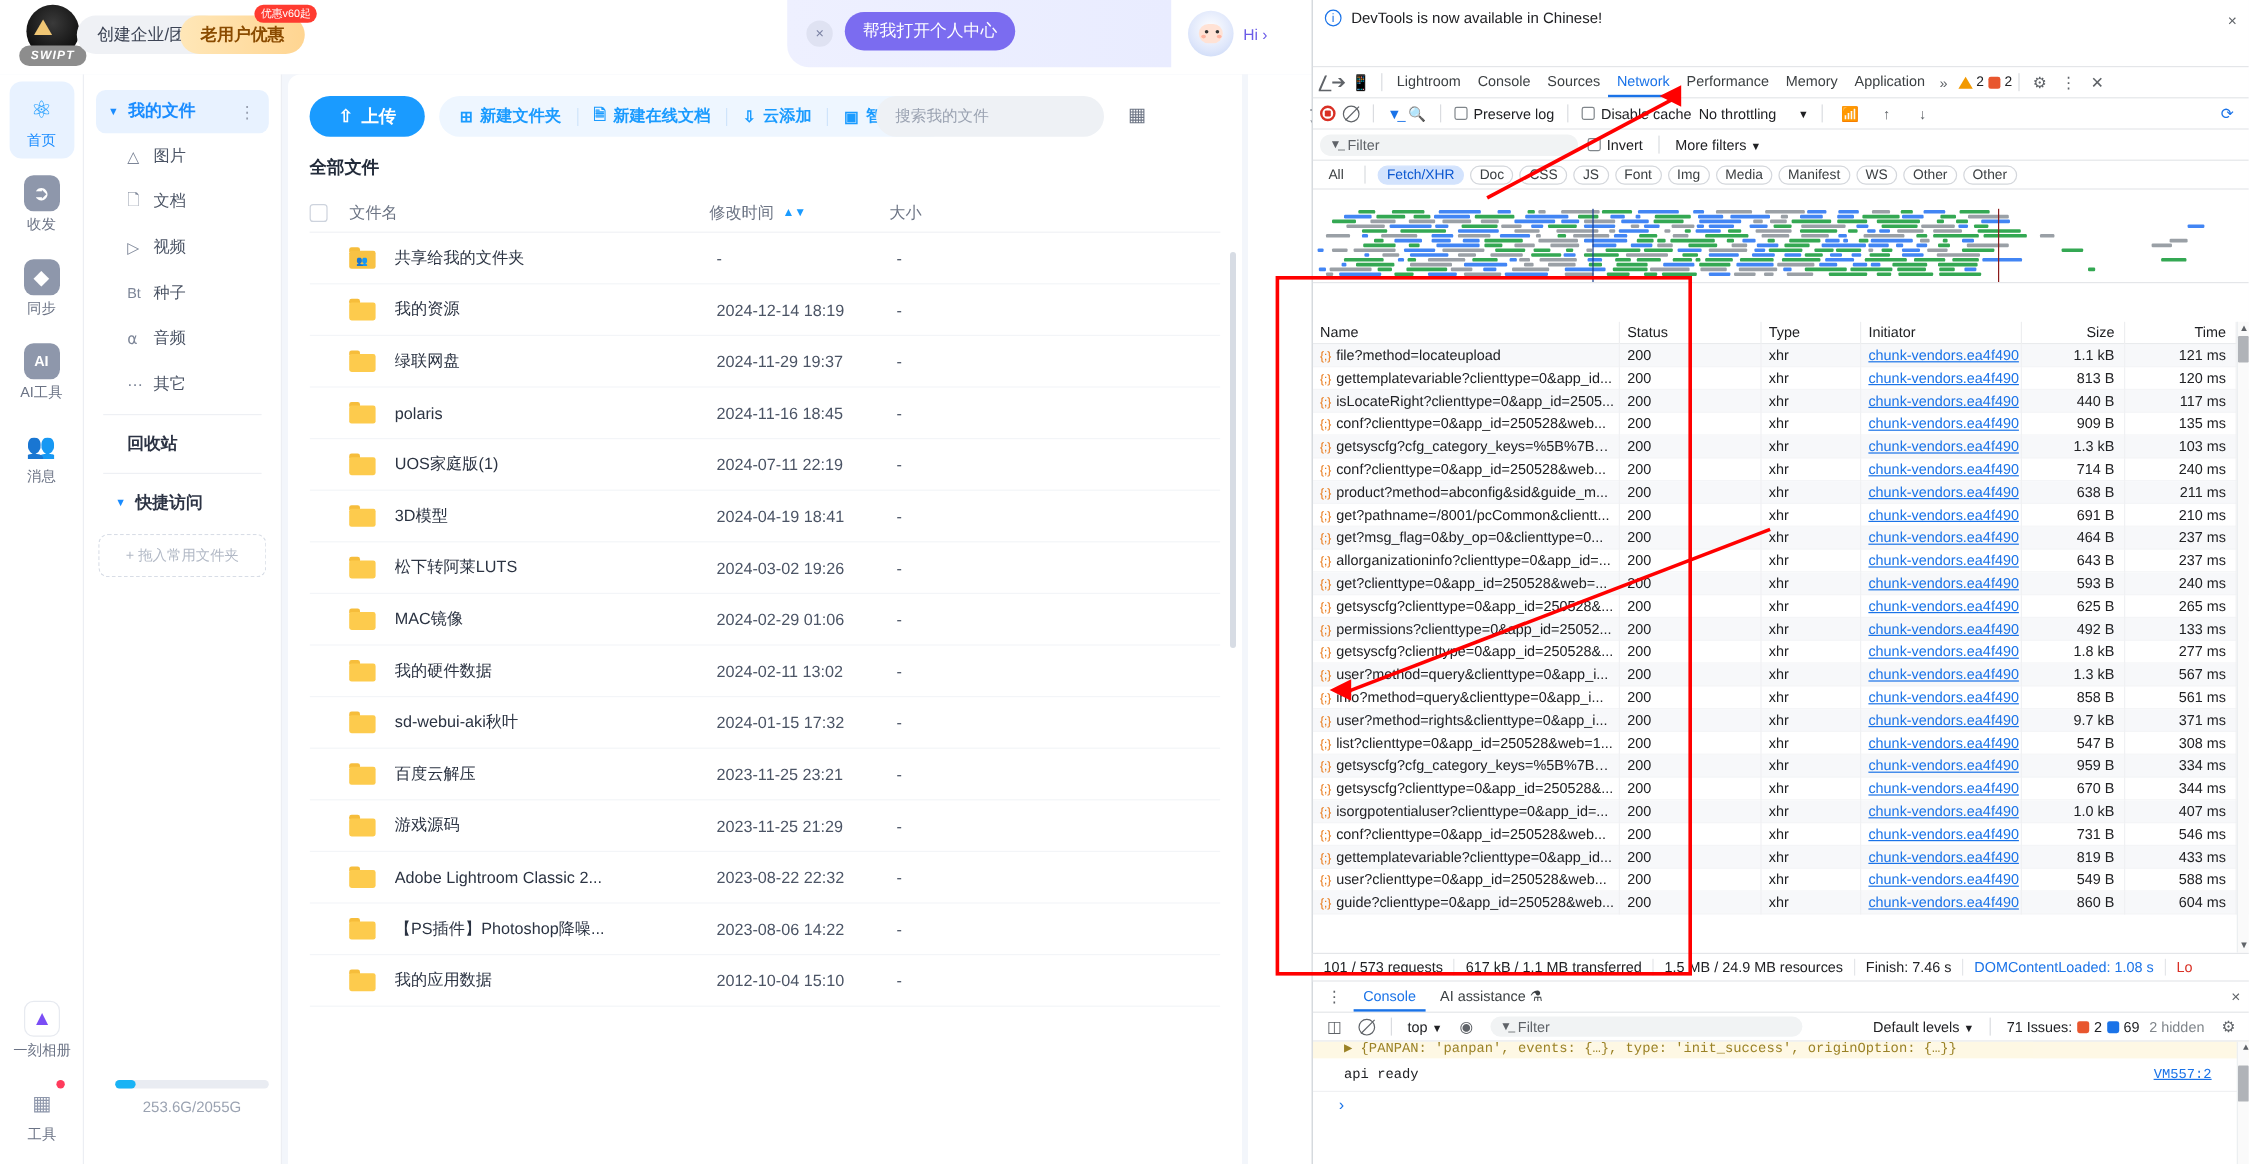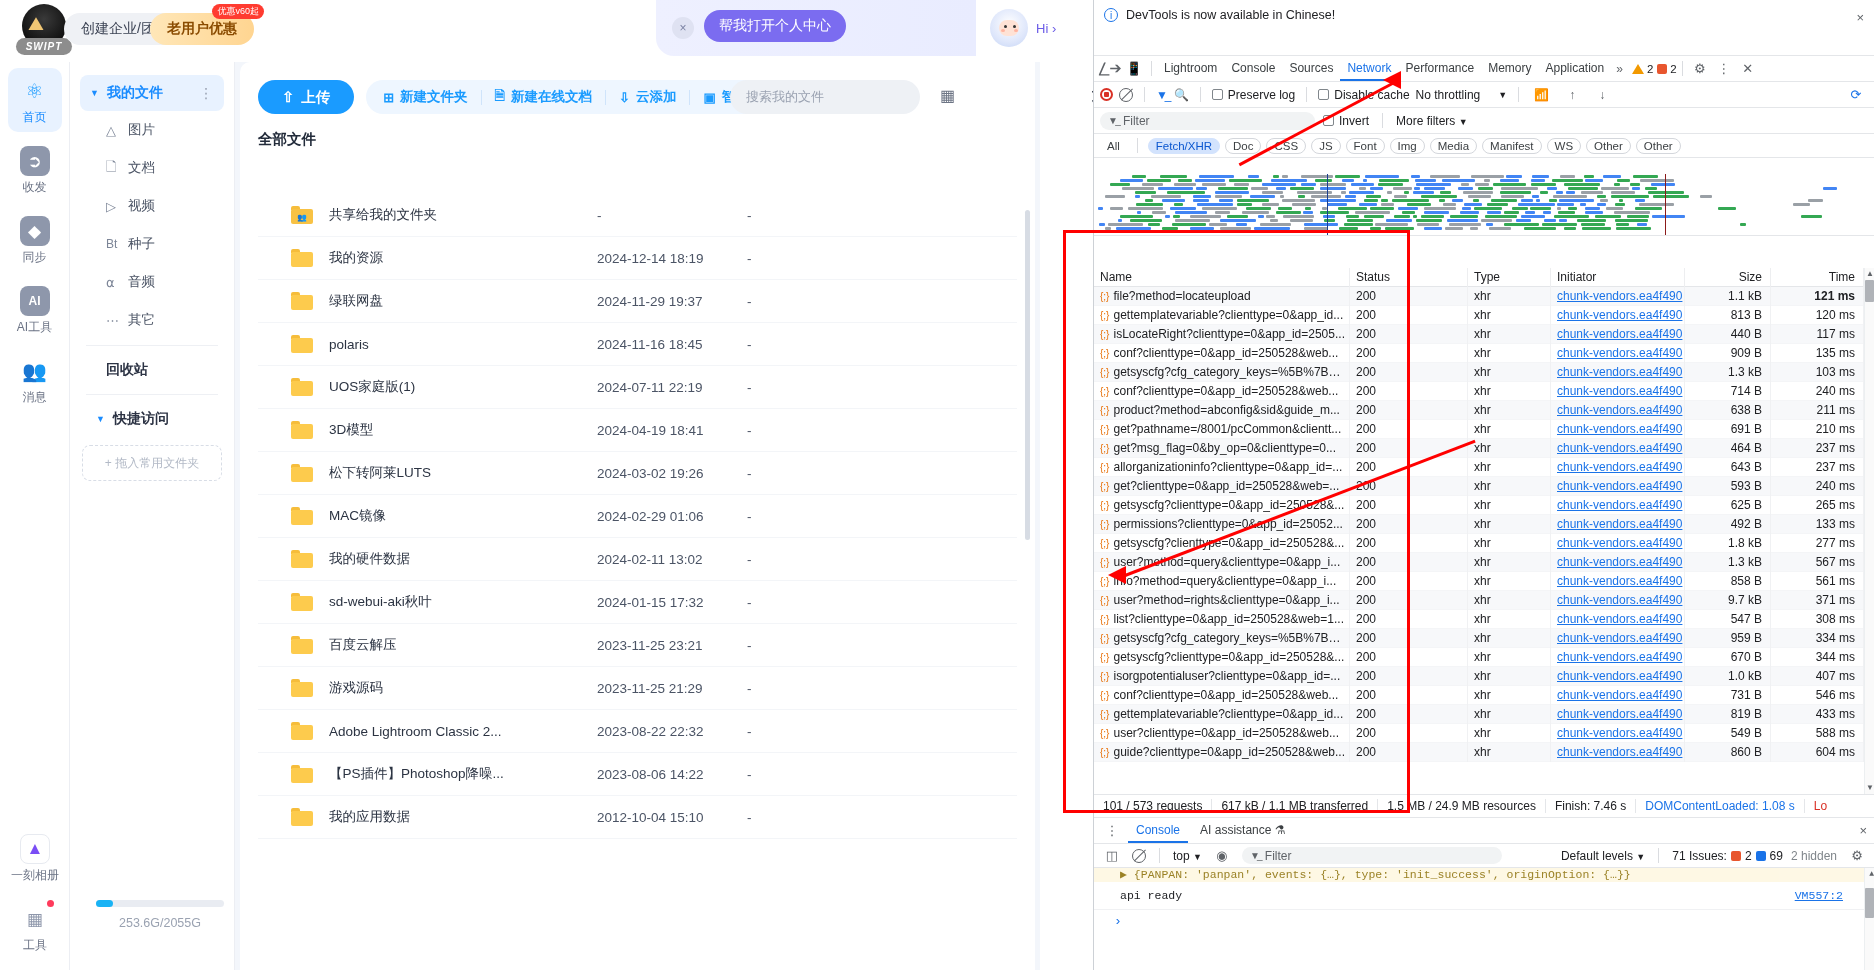--- a/index.html
+++ b/index.html
@@ -414,20 +414,29 @@
             <span>智能PPT</span>
           </div>
         </div>
       </div>
 
       <div class="searchbox">搜索我的文件</div>
       <div class="grid-ico">▦</div>
 
       <div class="allfiles">全部文件</div>
 
+      <div class="tbl-head">
+        <div class="chk"></div>
+        <div class="col-name">文件名</div>
+        <div class="col-time">
+          <span>修改时间</span>
+          <span class="sort-ic">▲▼</span>
+        </div>
+        <div class="col-size">大小</div>
+      </div>
 
       <div class="rows" id="file-rows">
           <div class="row">
             <div class="sp"></div>
             <div class="folder shared">
               <span class="ppl">👥</span>
             </div>
             <div class="rname">共享给我的文件夹</div>
             <div class="rtime">-</div>
             <div class="rsize">-</div>
@@ -938,21 +947,21 @@
       <div class="th" style="width:93px; text-align:right; padding-right:8px;">Time</div>
     </div>
     <div id="net-rows">
         <div class="tr-row">
           <div class="td" style="width:256px;"><span class="xhr-ic">{;}</span><span>file?method=locateupload</span></div>
           <div class="td" style="width:60px;">200</div>
           <div class="td" style="width:58px;"></div>
           <div class="td" style="width:83px;">xhr</div>
           <div class="td" style="width:134px;"><span class="init-link">chunk-vendors.ea4f490</span></div>
           <div class="td num" style="width:86px;">1.1 kB</div>
-          <div class="td num" style="width:93px;font-weight:bold;">121 ms</div>
+          <div class="td num" style="width:93px;">121 ms</div>
         </div>
         <div class="tr-row">
           <div class="td" style="width:256px;"><span class="xhr-ic">{;}</span><span>gettemplatevariable?clienttype=0&amp;app_id...</span></div>
           <div class="td" style="width:60px;">200</div>
           <div class="td" style="width:58px;"></div>
           <div class="td" style="width:83px;">xhr</div>
           <div class="td" style="width:134px;"><span class="init-link">chunk-vendors.ea4f490</span></div>
           <div class="td num" style="width:86px;">813 B</div>
           <div class="td num" style="width:93px;">120 ms</div>
         </div>

